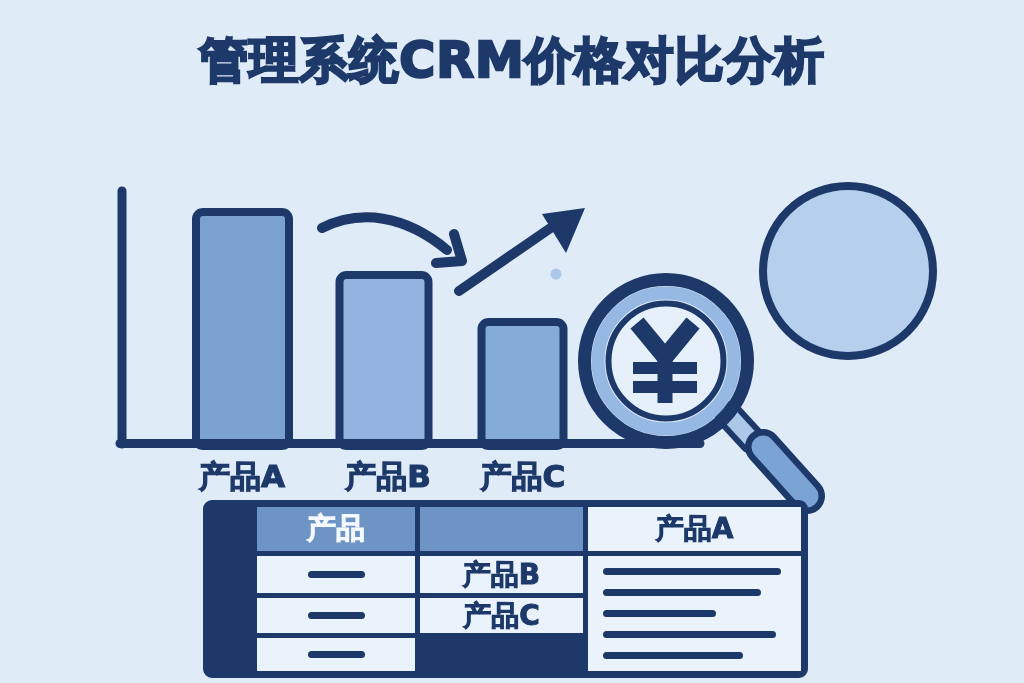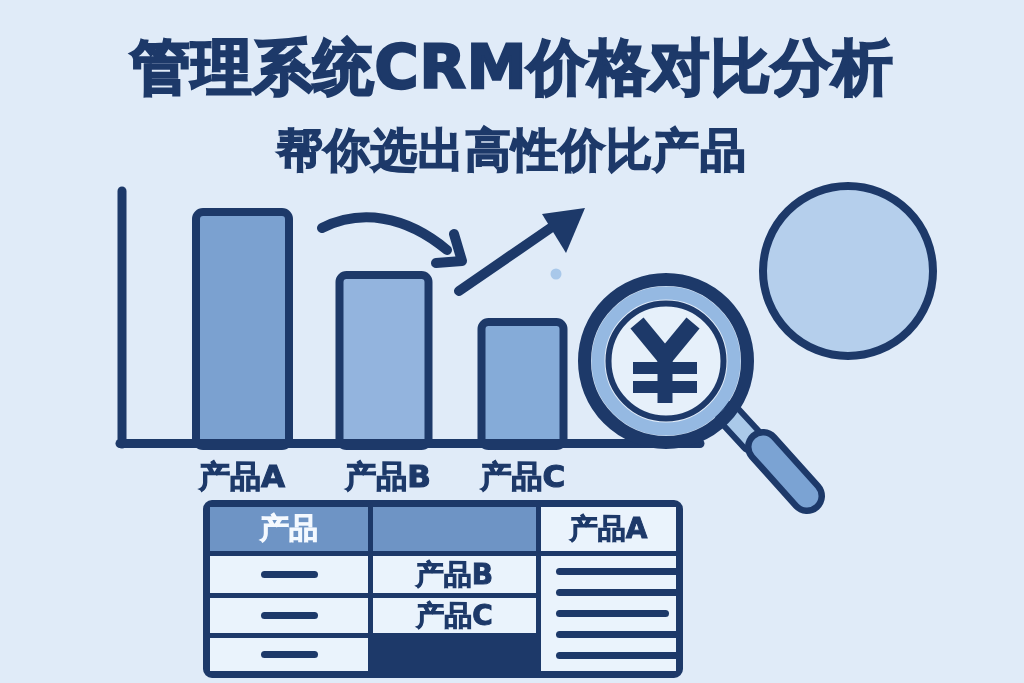--- a/index.html
+++ b/index.html
@@ -3,21 +3,21 @@
 <meta charset="utf-8">
 <style>
   html,body{margin:0;padding:0;}
   body{font-family:"DejaVu Sans","Liberation Sans",sans-serif;}
   #canvas{
     position:relative;width:1024px;height:683px;overflow:hidden;
     background:#e0ebf8;
   }
   #title{
     position:absolute;top:28px;left:0;width:1024px;text-align:center;
-    font-size:60px;font-weight:bold;color:#1d3969;letter-spacing:1px;
+    font-size:49px;font-weight:bold;color:#1d3969;letter-spacing:1px;
     -webkit-text-stroke:2.4px #1d3969;white-space:nowrap;
   }
   #subtitle{
     position:absolute;top:120px;left:0;width:1024px;text-align:center;
     font-size:46px;font-weight:bold;color:#1d3969;letter-spacing:1px;
     -webkit-text-stroke:1.6px #1d3969;white-space:nowrap;
   }
   #chart-svg{position:absolute;left:0;top:0;width:1024px;height:683px;}
   .bar-label{
     position:absolute;width:110px;text-align:center;top:456px;
@@ -29,26 +29,27 @@
   #label-c{left:468px;}
   #badge{
     position:absolute;left:759px;top:182px;width:178px;height:178px;
     box-sizing:border-box;border:8px solid #1d3969;border-radius:50%;
     background:#b5cfec;display:flex;flex-direction:column;align-items:center;
     justify-content:center;line-height:1.1;
     font-size:47px;font-weight:bold;color:#1d3969;
     -webkit-text-stroke:1.4px #1d3969;
   }
   #table{
-    position:absolute;left:203px;top:500px;width:480px;height:178px;
+    position:absolute;left:203px;top:500px;width:605px;height:178px;
     box-sizing:border-box;border:7px solid #1d3969;border-radius:9px;
     background:#1d3969;display:grid;
     grid-template-columns:158px 163px 1fr;
     grid-template-rows:44px 37px 35px 33px;
     gap:5px;
+    padding-left:47px;
   }
   .cell{
     display:flex;align-items:center;justify-content:center;
     background:#eaf3fc;overflow:hidden;
   }
   .cell.head{
     background:#6e94c5;color:#f4f9ff;font-size:29px;font-weight:bold;
     -webkit-text-stroke:0.9px #f4f9ff;
   }
   .cell.product{
@@ -62,21 +63,20 @@
     align-items:flex-start;padding:12px 0 12px 15px;box-sizing:border-box;
   }
   .tline{height:7px;border-radius:4px;background:#1d3969;}
 </style>
 </head>
 <body>
 
 <div id="canvas">
 
   <div id="title">管理系统CRM价格对比分析</div>
-  <div id="subtitle">帮你选出高性价比产品</div>
 
   <svg id="chart-svg" viewBox="0 0 1024 683">
 
     <rect x="196" y="212" width="93" height="234" rx="7" fill="#7ba1d0" stroke="#1d3969" stroke-width="8"></rect>
     <rect x="339.5" y="275" width="89" height="171" rx="7" fill="#93b4de" stroke="#1d3969" stroke-width="8"></rect>
     <rect x="481.5" y="322" width="82" height="124" rx="7" fill="#85abd8" stroke="#1d3969" stroke-width="8"></rect>
 
     <line x1="122" y1="191" x2="122" y2="444" stroke="#1d3969" stroke-width="9" stroke-linecap="round"></line>
     <line x1="120" y1="443.5" x2="700" y2="443.5" stroke="#1d3969" stroke-width="9" stroke-linecap="round"></line>
 

